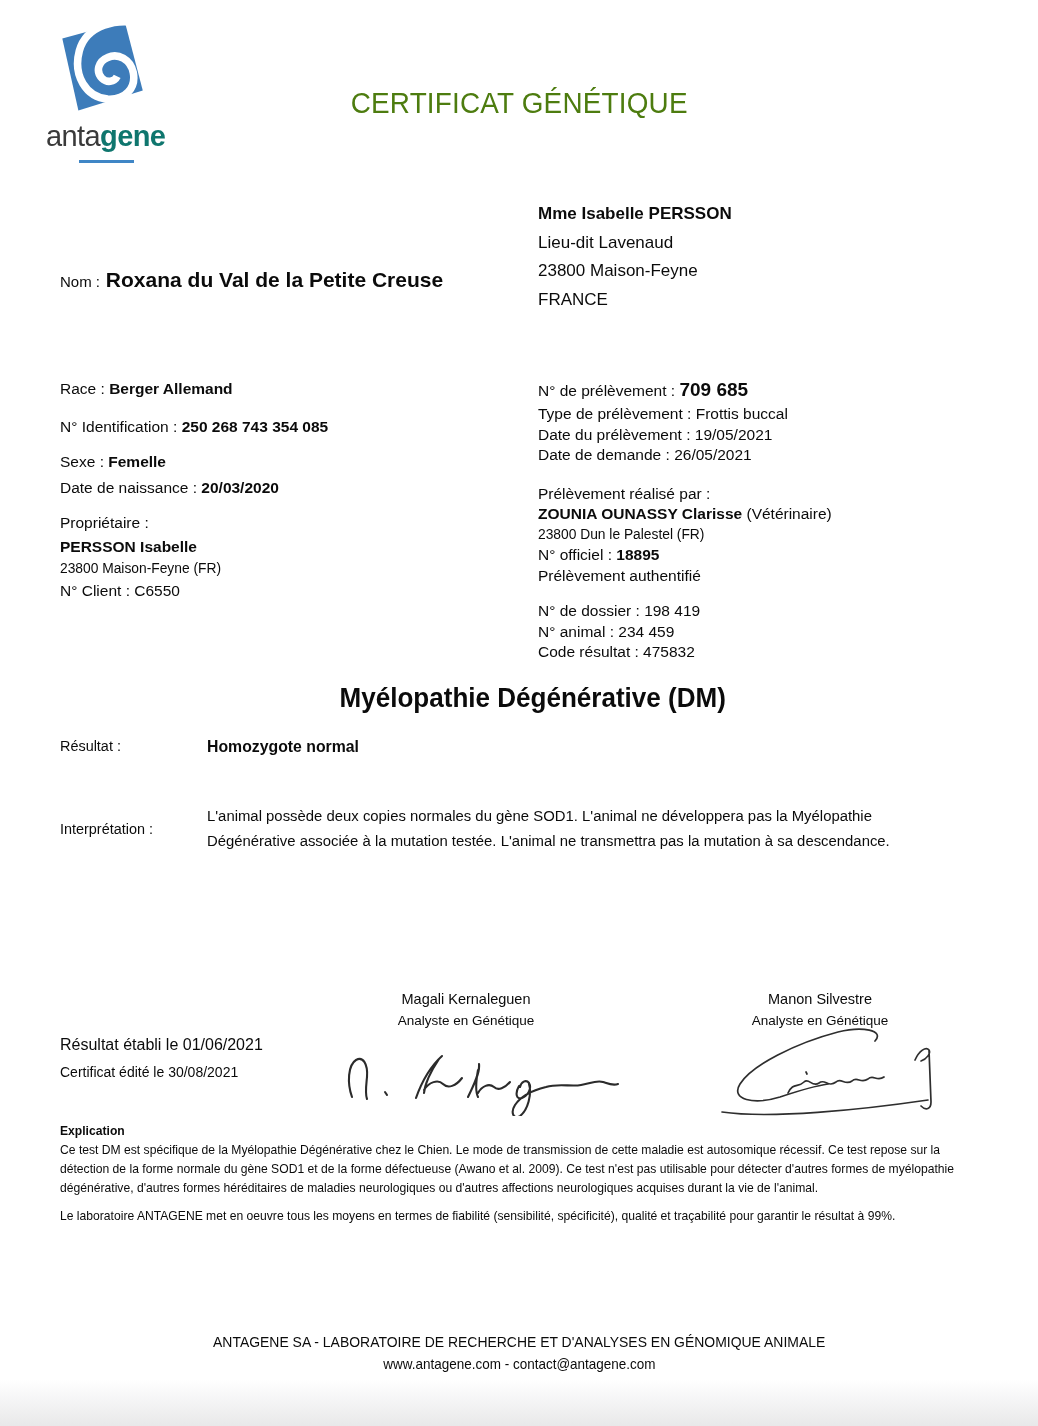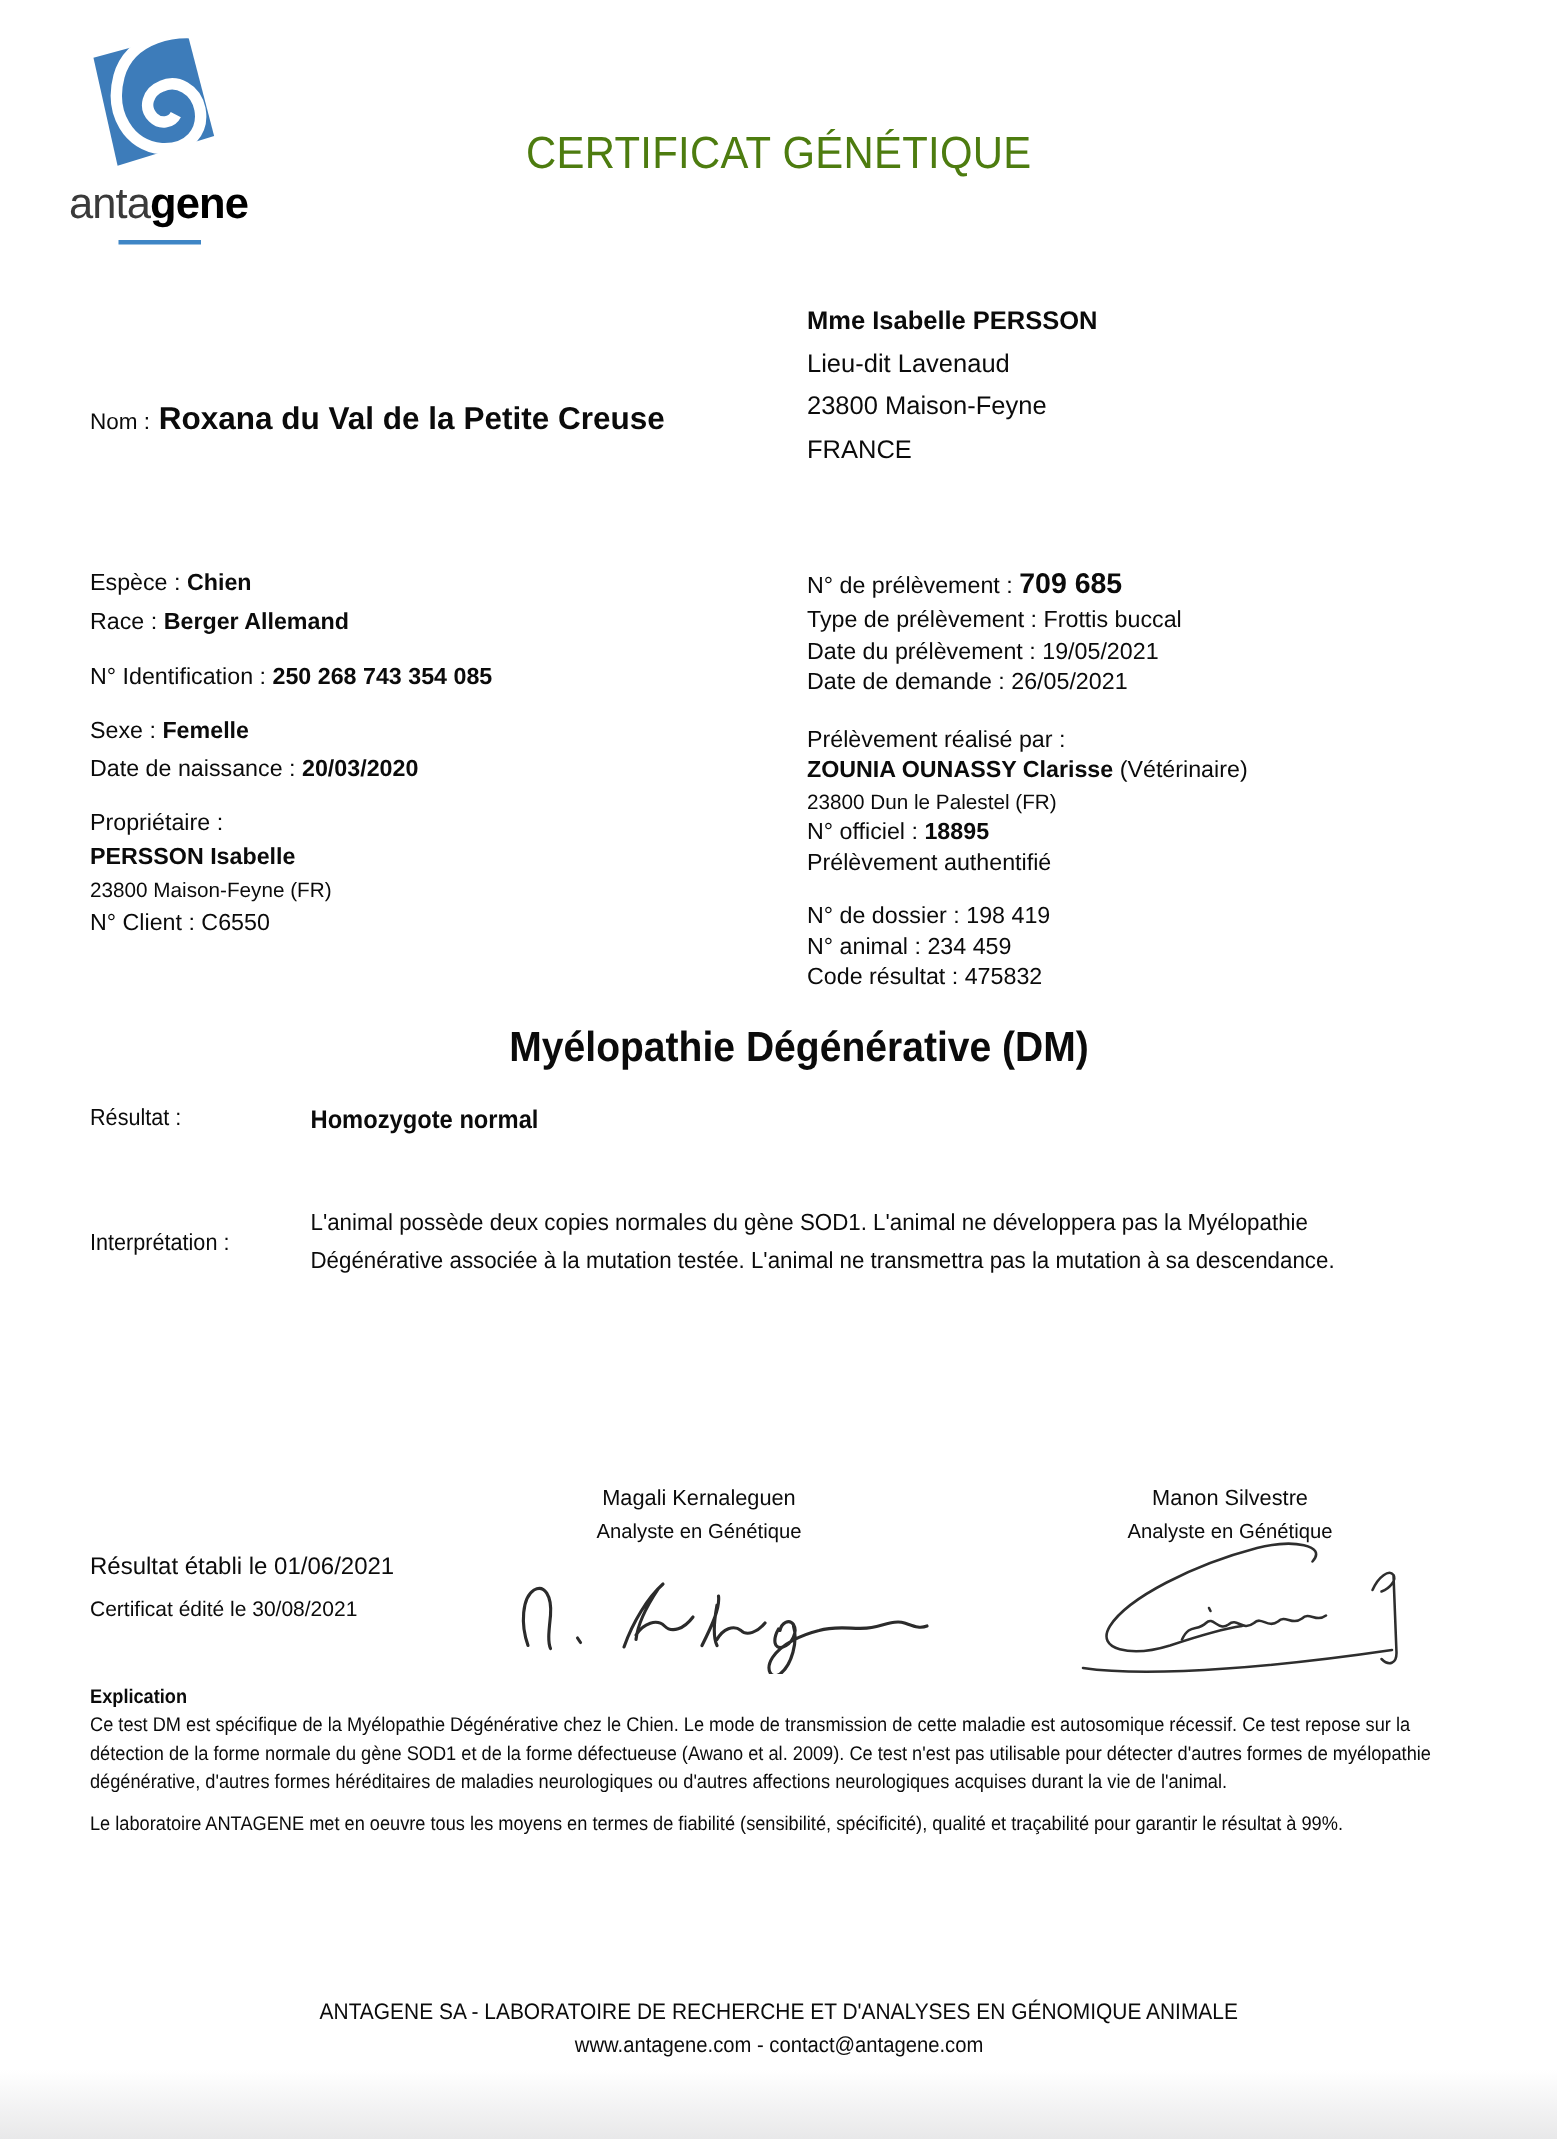--- a/index.html
+++ b/index.html
@@ -12,21 +12,21 @@
     overflow:hidden;
   }
   .b{font-weight:700;}
   .cond{display:inline-block;transform:scaleX(0.93);transform-origin:0 50%;white-space:nowrap;}
   .condc{display:inline-block;transform:scaleX(0.93);transform-origin:50% 50%;white-space:nowrap;}
 
   
   .logo{position:absolute;left:46px;top:18px;width:160px;}
   .logo svg{display:block;margin-left:4px;}
   .brand{font-size:29px;letter-spacing:-0.6px;color:#3a3a3a;margin-top:6px;}
-  .brand .g{font-weight:700;color:#000000;}
+  .brand .g{font-weight:700;color:#0f766e;}
   .logo-underline{width:55px;height:3px;background:#3f86c6;margin:7px 0 0 33px;}
 
   
   .doc-title{position:absolute;left:0;right:0;top:86px;text-align:center;font-size:30px;color:#4d7c0f;}
   .doc-title span{letter-spacing:0.2px;}
 
   
   .recipient{position:absolute;left:538px;top:200px;font-size:17px;line-height:28.5px;}
 
   
@@ -99,21 +99,20 @@
     <div>23800 Maison-Feyne</div>
     <div>FRANCE</div>
   </div>
 
   <div class="dog-name">
     <span class="lbl">Nom :</span>
     <span>Roxana du Val de la Petite Creuse</span>
   </div>
 
   <div class="left-col">
-    <div><span>Espèce :</span> <span class="b">Chien</span></div>
     <div><span>Race :</span> <span class="b">Berger Allemand</span></div>
     <div class="gap12"></div>
     <div><span>N° Identification :</span> <span class="b">250 268 743 354 085</span></div>
     <div class="gap10"></div>
     <div><span>Sexe :</span> <span class="b">Femelle</span></div>
     <div><span>Date de naissance :</span> <span class="b">20/03/2020</span></div>
     <div class="gap10"></div>
     <div>Propriétaire :</div>
     <div class="b tight">PERSSON Isabelle</div>
     <div class="small tight">23800 Maison-Feyne (FR)</div>

